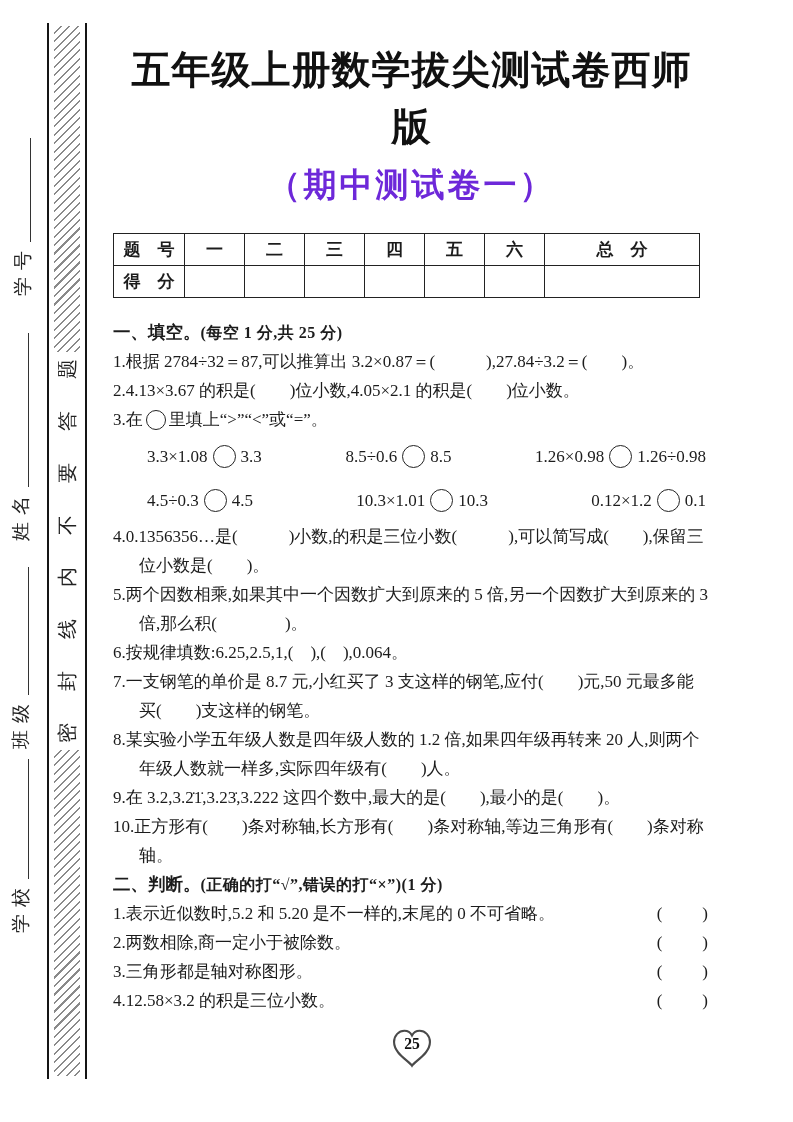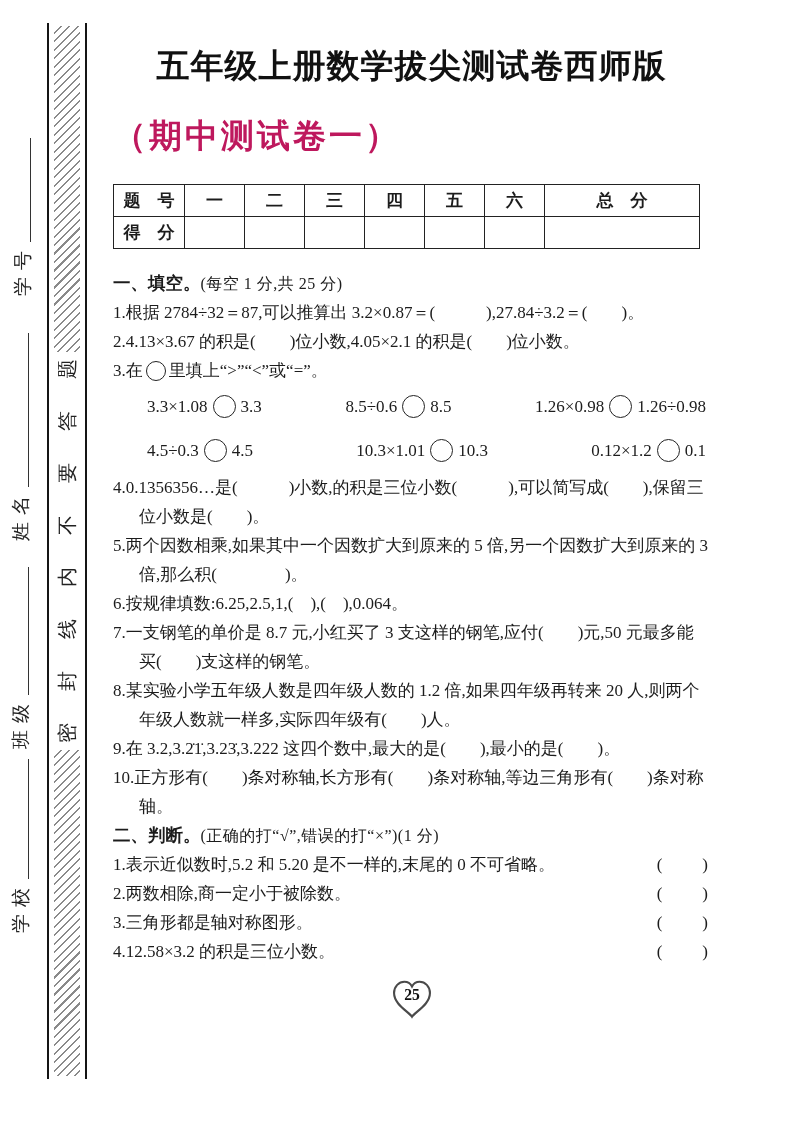--- a/index.html
+++ b/index.html
@@ -35,37 +35,37 @@
   .side-label .line { flex:1; border-bottom:1.6px solid #333; margin-bottom:3px; margin-left:2px; }
   #lab-xuehao  { left:13px; top:296px; width:158px; }
   #lab-xingming{ left:11px; top:541px; width:208px; }
   #lab-banji   { left:11px; top:749px; width:182px; }
   #lab-xuexiao { left:11px; top:933px; width:174px; }
   
   .main { position:absolute; left:113px; top:0; width:597px; }
   .title {
     margin-top:42px; text-align:center; font-weight:bold;
     font-family:"Liberation Sans","DejaVu Sans",sans-serif;
-    font-size:33px; line-height:1.45; letter-spacing:1px; color:#111;
+    font-size:39px; line-height:1.45; letter-spacing:1px; color:#111;
   }
   .subtitle {
-    margin-top:24px; text-align:left; font-weight:bold;
+    margin-top:8px; text-align:center; font-weight:bold;
     font-family:"Liberation Sans","DejaVu Sans",sans-serif;
-    font-size:33px; letter-spacing:3px; color:#be185d;
+    font-size:33px; letter-spacing:3px; color:#6d28d9;
   }
   table.score {
     margin-top:25px; border-collapse:collapse; width:586px; table-layout:fixed;
   }
   table.score td {
     border:1.6px solid #222; height:32px; text-align:center;
     font-size:17px; font-weight:bold; color:#1c1c1c;
   }
   .content { margin-top:20px; font-size:17px; line-height:29px; }
   .sec-head { font-weight:bold; font-size:17.5px; }
-  .sec-head .note { font-weight:normal; font-size:16px; letter-spacing:0.5px; }
+  .sec-head .note { font-weight:bold; font-size:16px; letter-spacing:0.5px; }
   .q { padding-left:26px; text-indent:-26px; }
   .circle {
     display:inline-block; width:23px; height:23px; border:1.6px solid #222;
     border-radius:50%; vertical-align:-6px; margin:0 5px;
   }
   .circle.sm { width:20px; height:20px; vertical-align:-5px; margin:0 3px; }
   .cmp-row {
     display:flex; justify-content:space-between; align-items:center;
     padding-left:34px; padding-right:4px; height:44px;
   }

